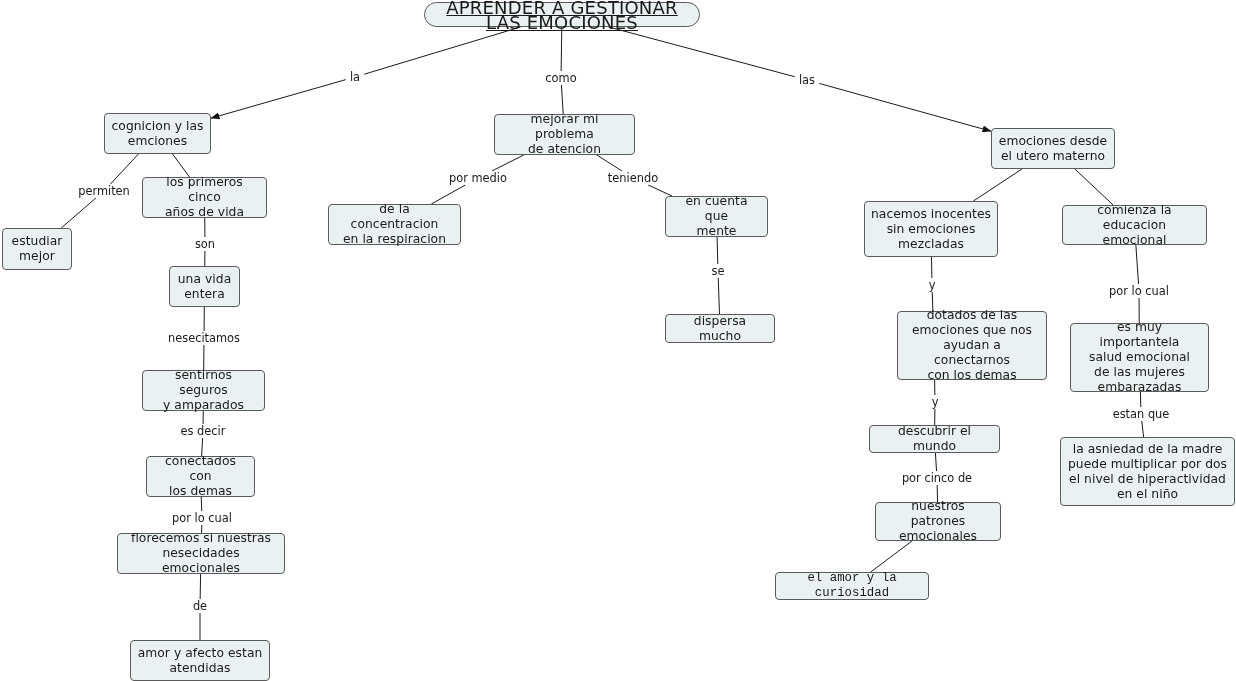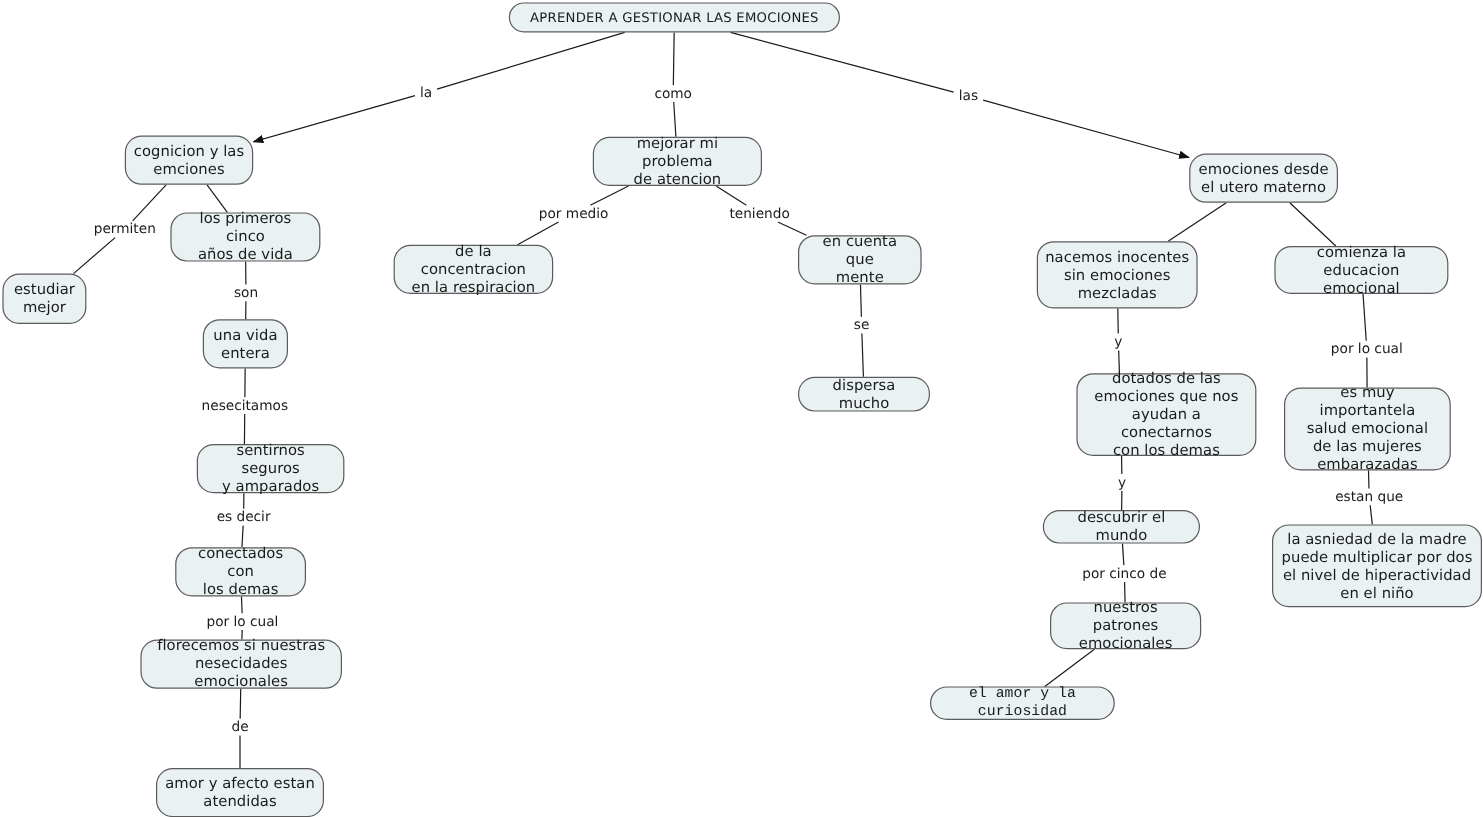--- a/index.html
+++ b/index.html
@@ -23,37 +23,38 @@
     top: 0;
     width: 1236px;
     height: 681px;
     pointer-events: none;
   }
   .node {
     position: absolute;
     box-sizing: border-box;
     background: #e9f1f3;
     border: 1px solid #5b5b5b;
-    border-radius: 14px;
+    border-radius: 4px;
     display: flex;
     align-items: center;
     justify-content: center;
     text-align: center;
     color: #1a1a1a;
     font-size: 12.3px;
     line-height: 15px;
     letter-spacing: 0.05px;
     padding: 2px 6px;
     z-index: 2;
     white-space: pre-line;
   }
   .node.root {
-    font-size: 11px;
+    font-size: 18px;
     letter-spacing: 0.2px;
     border-radius: 13px;
+    text-decoration: underline;
   }
   .edge-label {
     position: absolute;
     color: #1a1a1a;
     font-size: 11.4px;
     line-height: 13px;
     background: #ffffff;
     padding: 0 2px;
     white-space: nowrap;
     transform: translate(-50%, -50%);
@@ -114,21 +115,21 @@
   <div id="node-layer">
       <div class="node root" style="left: 424px; top: 2px; width: 276px; height: 25px;">APRENDER A GESTIONAR LAS EMOCIONES</div>
       <div class="node" style="left: 104px; top: 113px; width: 107px; height: 41px;">cognicion y las
 emciones</div>
       <div class="node" style="left: 2px; top: 228px; width: 70px; height: 42px;">estudiar
 mejor</div>
       <div class="node" style="left: 142px; top: 177px; width: 125px; height: 41px;">los primeros cinco
 años de vida</div>
       <div class="node" style="left: 169px; top: 266px; width: 71px; height: 41px;">una vida
 entera</div>
-      <div class="node" style="left: 142px; top: 370px; width: 123px; height: 41px; margin-left: 22px;">sentirnos seguros
+      <div class="node" style="left: 142px; top: 370px; width: 123px; height: 41px;">sentirnos seguros
 y amparados</div>
       <div class="node" style="left: 146px; top: 456px; width: 109px; height: 41px;">conectados con
 los demas</div>
       <div class="node" style="left: 117px; top: 533px; width: 168px; height: 41px;">florecemos si nuestras
 nesecidades emocionales</div>
       <div class="node" style="left: 130px; top: 640px; width: 140px; height: 41px;">amor y afecto estan
 atendidas</div>
       <div class="node" style="left: 494px; top: 114px; width: 141px; height: 41px;">mejorar mi problema
 de atencion</div>
       <div class="node" style="left: 328px; top: 204px; width: 133px; height: 41px;">de la concentracion

